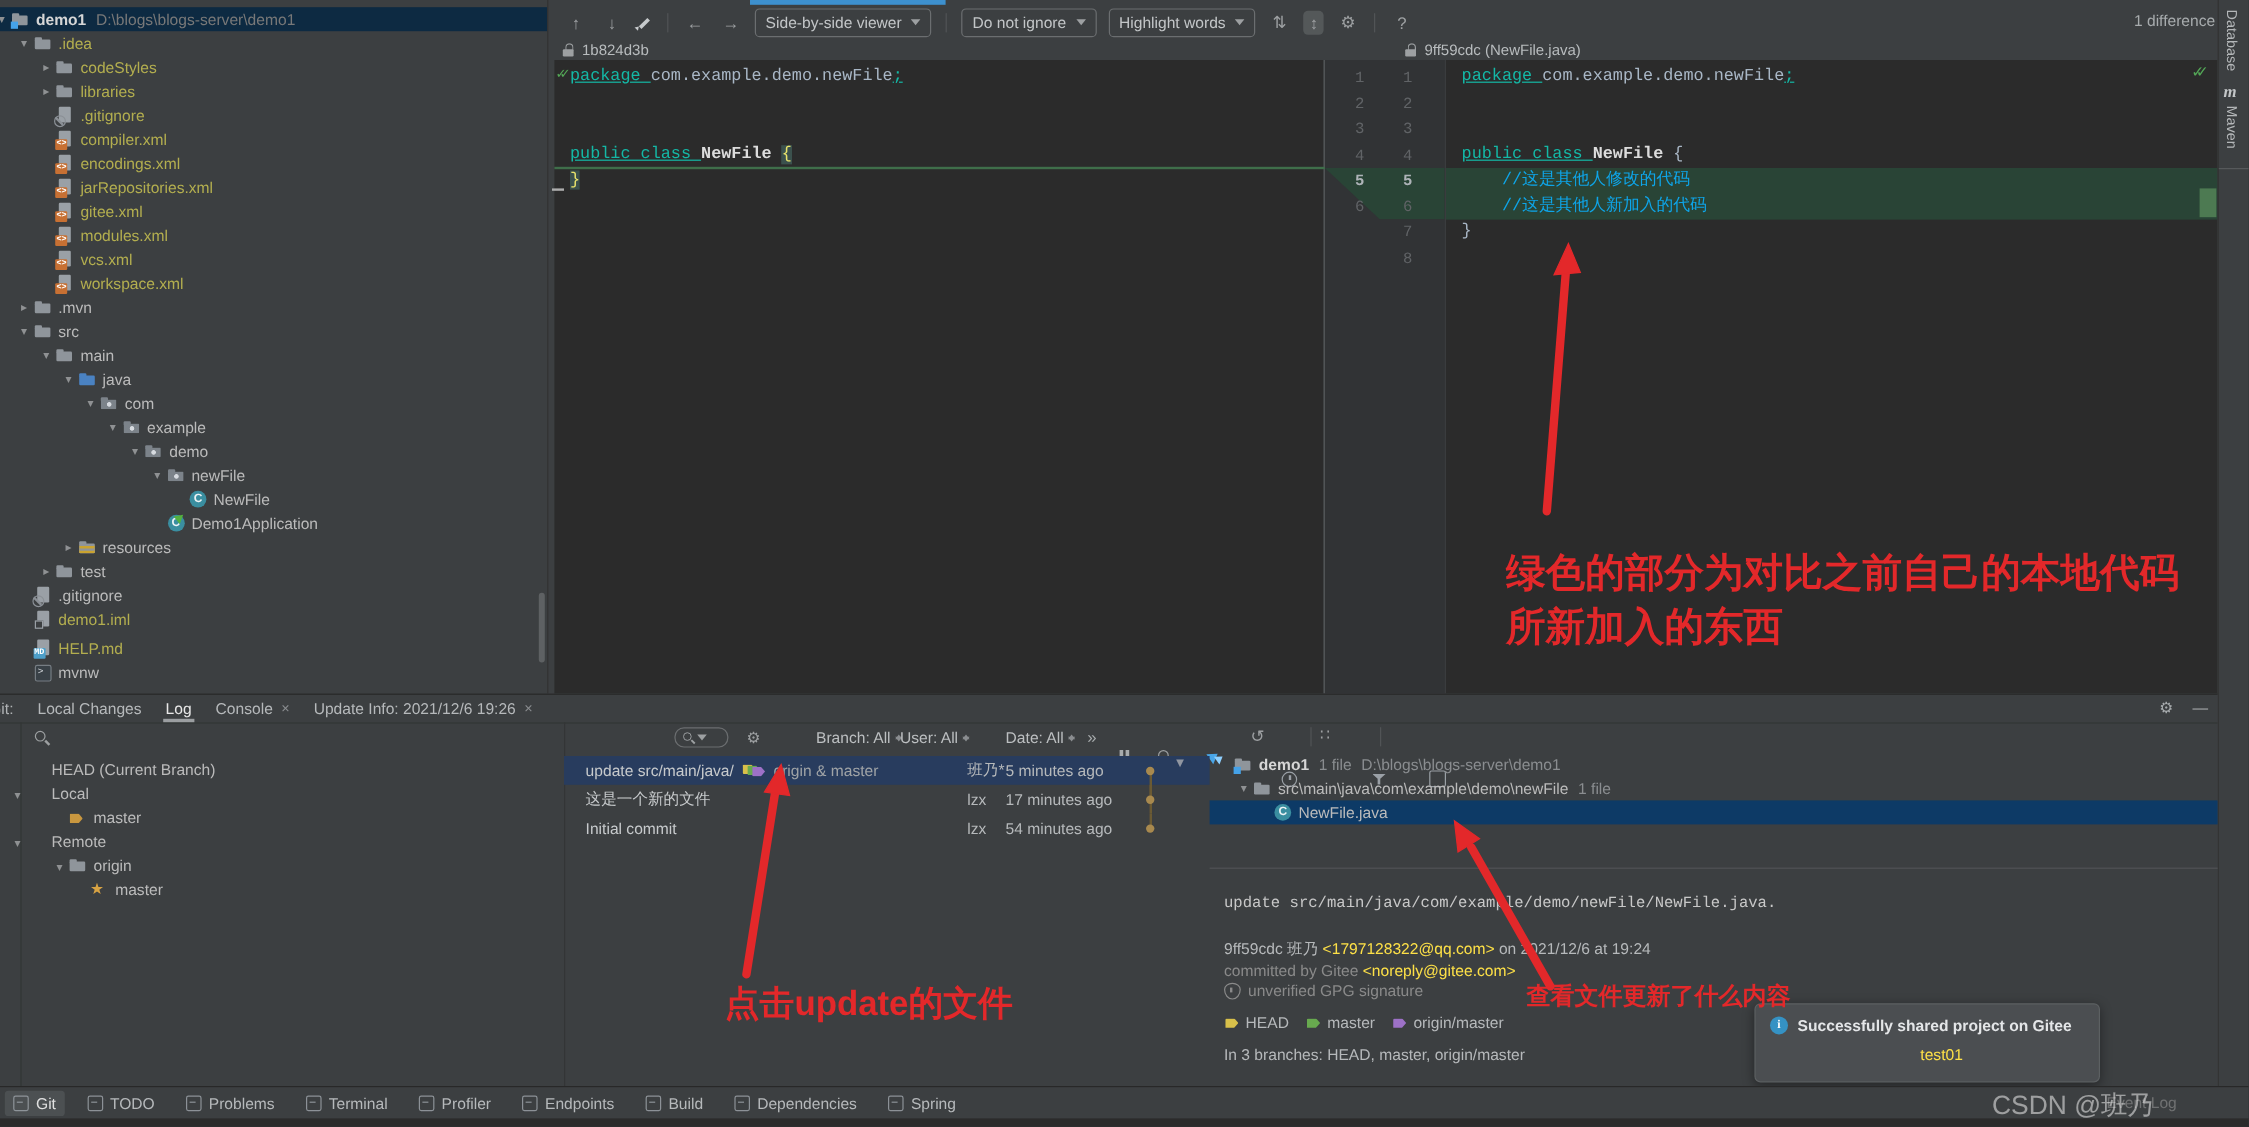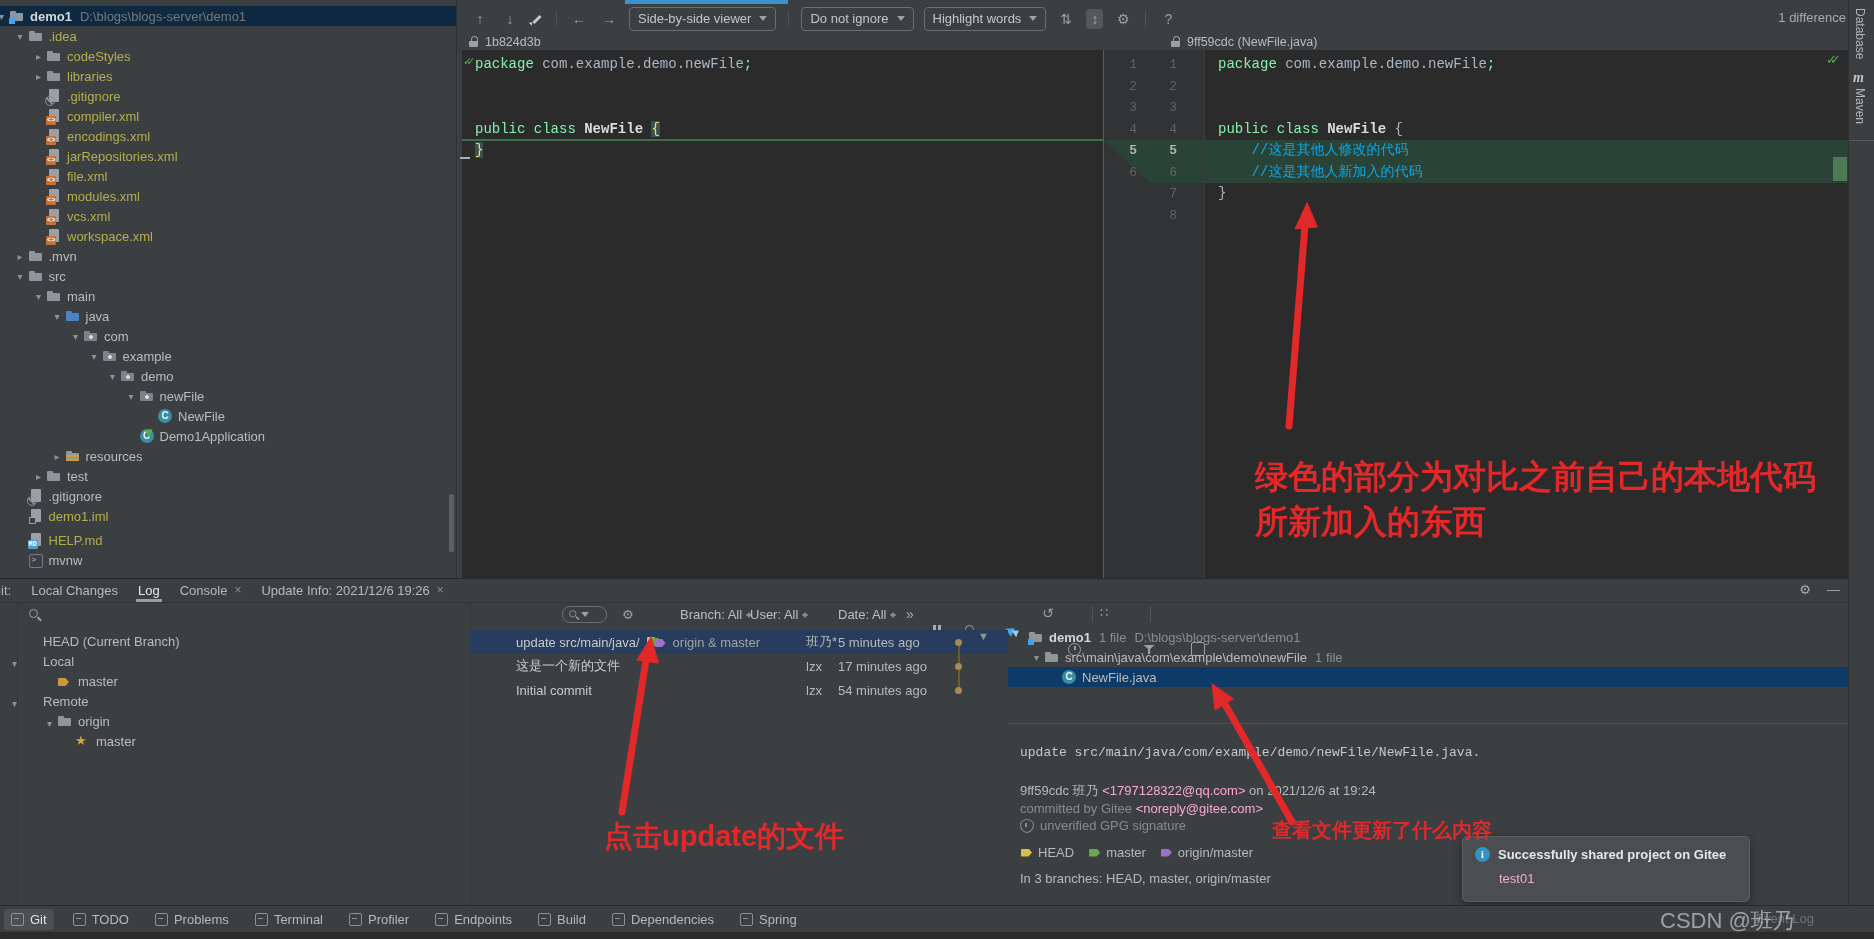--- a/index.html
+++ b/index.html
@@ -88,21 +88,21 @@
   .tb-glyph{font-size:14px;color:#9da0a2;width:20px;text-align:center;}
   .tb-sep{width:1px;height:16px;background:#515456;margin:0 2px;}
   .dd{height:22px;border:1px solid #6b6e70;border-radius:4px;display:flex;align-items:center;padding:0 8px;color:#c3c6c8;background:transparent;}
   .tb-active{background:#545859;border-radius:4px;padding:2px 5px;}
   .diff-hdr{top:33px;height:17px;display:flex;align-items:center;gap:6px;color:#b8bcbe;font-size:12.5px;}
   #editor-bg-left{left:462px;top:50px;width:641px;height:528px;background:#2b2b2b;}
   #gutter-strip{left:1103px;top:50px;width:102px;height:528px;background:#313335;border-left:1px solid #5a5d5f;border-right:1px solid #3a3c3e;box-sizing:border-box;}
   #editor-bg-right{left:1205px;top:50px;width:643px;height:528px;background:#2b2b2b;}
   .codecol{font-family:"Liberation Mono","DejaVu Sans Mono",monospace;font-size:14px;}
   .cl{height:21.5px;line-height:21.5px;white-space:pre;}
-  .tok-kw{color:#86efac;}
+  .tok-kw{color:#14b8a6;text-decoration:underline;}
   .tok-pl{color:#a9b7c6;}
   .tok-cls{color:#dcdcdc;font-weight:bold;}
   .tok-cm{color:#0ea5e9;}
   .tok-brace{color:#e8e36b;background:#3b514d;}
   .numcol{font-family:"Liberation Mono","DejaVu Sans Mono",monospace;font-size:13px;color:#606366;text-align:right;}
   .numcol .cl.bright{color:#aeb3b8;font-weight:bold;}
   #green-band-right{left:1205px;top:140px;width:643px;height:43px;background:#294436;}
   #green-wedge{left:1104px;top:140px;width:100px;height:43px;background:#294436;clip-path:polygon(0 0,100% 0,100% 100%,46% 100%);}
   #green-insert-line{left:462px;top:139px;width:642px;height:2px;background:#3f6e4a;}
   #scroll-marker{left:1833px;top:157px;width:14px;height:24px;background:#4d7a52;}
@@ -132,33 +132,33 @@
   .brow{position:absolute;left:18px;width:450px;height:20px;display:flex;align-items:flex-end;}
 
   
   #commit-toolbar-sep{left:470px;top:602px;width:1px;height:303px;background:#333536;}
   .searchbox{left:562px;top:606px;width:45px;height:17px;border:1px solid #6b6e70;border-radius:8px;display:flex;align-items:center;padding-left:4px;box-sizing:border-box;}
   .filterlbl{top:607px;color:#bcbfc1;display:flex;align-items:center;}
   .crow{position:absolute;left:470px;width:538px;height:24px;display:flex;align-items:center;}
   .crow.sel{background:#283c5e;}
   .cgraph{position:absolute;left:488px;top:0;width:2px;height:100%;background:#6b5a33;}
   .cdot{position:absolute;left:485px;top:8.5px;width:7px;height:7px;border-radius:50%;background:#a8894e;}
-  .cmsg{margin-left:46px;color:#c7cacc;white-space:nowrap;}
+  .cmsg{margin-left:18px;color:#c7cacc;white-space:nowrap;}
   .crefs{margin-left:6px;display:flex;align-items:center;gap:5px;color:#9fa3a6;}
   .cauthor{position:absolute;left:336px;color:#b6b9bb;}
   .ctime{position:absolute;left:368px;color:#b6b9bb;}
 
   
   .frow{position:absolute;left:1008px;width:840px;height:20px;display:flex;align-items:center;}
   .frow.sel{background:#0d3a66;}
   .fmeta{color:#8a8d90;margin-left:8px;}
   #details-sep{left:1008px;top:723px;width:840px;height:1px;background:#515356;}
   .det-line{position:absolute;left:1020px;color:#b6b9bb;white-space:nowrap;}
   .det-gray{color:#8a8a8a;}
-  .link{color:#f9a8d4;}
+  .link{color:#fde047;text-align:center;}
   .reftag{display:inline-flex;align-items:center;gap:4px;margin-right:14px;}
 
   
   #balloon{left:1462px;top:836px;width:288px;height:66px;background:#4b4e51;border:1px solid #5c6062;border-radius:5px;
            box-shadow:0 3px 10px rgba(0,0,0,.4);padding:10px 12px;box-sizing:border-box;}
   #balloon .title{color:#e4e6e8;font-weight:bold;margin-left:8px;}
   #balloon .bl-link{margin:9px 0 0 24px;}
 
   
   #statusbar{left:0;top:905px;width:1874px;height:27px;background:#3c3f41;border-top:1px solid #282828;display:flex;align-items:center;gap:12px;padding-left:4px;box-sizing:border-box;}
@@ -257,21 +257,21 @@
         <span class="tlabel olive">jarRepositories.xml</span>
       </div>
       <div class="trow" style="margin-left: 0px; margin-top: 0px;">
         <span style="width: 31px; flex: 0 0 auto; margin-left: 0px;"></span>
         <span class="tchev"></span>
         <span class="ticonslot">
           <span class="icon i-doc i-xml">
             <span class="sub">&lt;&gt;</span>
           </span>
         </span>
-        <span class="tlabel olive">file.xml</span>
+        <span class="tlabel olive">gitee.xml</span>
       </div>
       <div class="trow" style="margin-left: 0px; margin-top: 0px;">
         <span style="width: 31px; flex: 0 0 auto; margin-left: 0px;"></span>
         <span class="tchev"></span>
         <span class="ticonslot">
           <span class="icon i-doc i-xml">
             <span class="sub">&lt;&gt;</span>
           </span>
         </span>
         <span class="tlabel olive">modules.xml</span>

